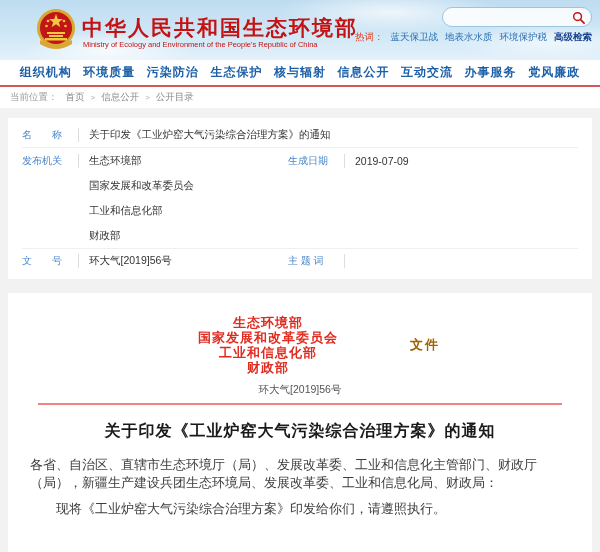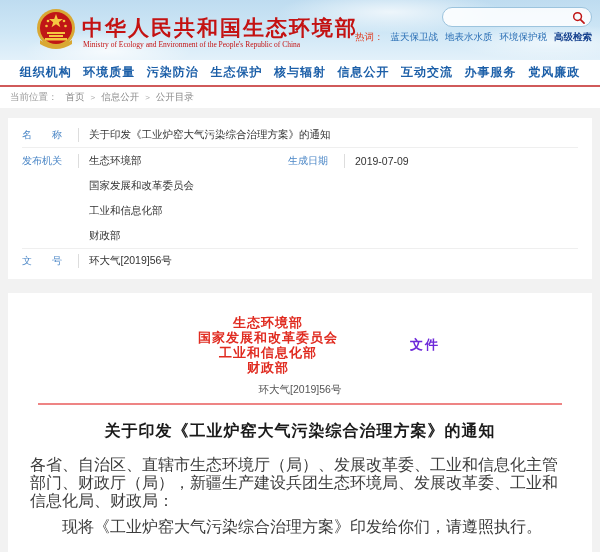--- a/index.html
+++ b/index.html
@@ -16,21 +16,21 @@
       radial-gradient(ellipse 160px 30px at 65% 20%, rgba(255,255,255,.7), rgba(255,255,255,0) 70%),
       radial-gradient(ellipse 140px 26px at 92% 70%, rgba(255,255,255,.6), rgba(255,255,255,0) 70%),
       linear-gradient(180deg,#bedcf0 0%,#cfe7f6 55%,#e3f1fa 100%);
   }
   .emblem { position:absolute; left:36px; top:6px; width:40px; height:46px; }
   .site-title {
     position:absolute; left:82px; top:14px; color:#c41212; font-weight:bold;
     font-size:21px; letter-spacing:2px; white-space:nowrap;
   }
   .site-subtitle {
-    position:absolute; left:83px; top:40px; color:#c41212; font-size:7.5px; white-space:nowrap;font-family:Liberation Serif, serif;
+    position:absolute; left:83px; top:40px; color:#c41212; font-size:7.5px; white-space:nowrap;
   }
   .search-box {
     position:absolute; right:8px; top:7px; width:150px; height:20px;
     background:rgba(255,255,255,.85); border:1px solid #9cc4de; border-radius:11px;
     display:flex; align-items:center; padding:0 6px 0 10px;
   }
   .search-box input {
     flex:1; border:none; outline:none; background:transparent; font-size:10px; color:#333; min-width:0;
   }
   .hotwords {
@@ -78,29 +78,29 @@
     margin:14px 8px 0 8px; background:#fff; padding:22px 22px 30px 22px;
     min-height:230px; position:relative;
   }
   .doc-head { position:relative; }
   .doc-agencies { text-align:center; padding-right:64px; }
   .doc-agency {
     color:#e02b20; font-weight:bold; font-size:13px; line-height:15px; letter-spacing:1px;
   }
   .doc-type {
     position:absolute; right:130px; top:50%; transform:translateY(-50%);
-    color:#6d28d9; font-weight:bold; font-size:13px; letter-spacing:2px;
+    color:#a16207; font-weight:bold; font-size:13px; letter-spacing:2px;
   }
   .doc-number { text-align:center; font-size:10.5px; color:#555; margin-top:8px; }
   .doc-redline { border:none; border-top:2px solid #ee8484; margin:6px 8px 0 8px; }
   .doc-title {
     text-align:center; font-size:16px; font-weight:bold; color:#1a1a1a;
     margin-top:16px; letter-spacing:1px;
   }
-  .doc-body { margin-top:14px; font-size:16px; color:#3c3c3c; line-height:18px; }
+  .doc-body { margin-top:14px; font-size:13px; color:#3c3c3c; line-height:18px; }
   .doc-body p { margin-bottom:8px; }
   .p-salutation { }
   .p-body { text-indent:2em; }
   .p-attach { text-indent:1.2em; }
 </style>
 </head>
 <body>
 
 <div class="header">
   <svg class="emblem" viewBox="0 0 40 46">
@@ -194,20 +194,25 @@
     <span class="meta-div hidden"></span>
     <span class="meta-value">财政部</span>
   </div>
 
   <div class="meta-row bordered-top">
     <div class="meta-pair">
       <span class="meta-label">文　　号</span>
       <span class="meta-div"></span>
       <span class="meta-value">环大气[2019]56号</span>
     </div>
+    <div class="meta-pair second">
+      <span class="meta-label">主 题 词</span>
+      <span class="meta-div"></span>
+      <span class="meta-value"></span>
+    </div>
   </div>
 </div>
 
 <div class="doc-card">
   <div class="doc-head">
     <div class="doc-agencies">
       <div class="doc-agency">生态环境部</div>
       <div class="doc-agency">国家发展和改革委员会</div>
       <div class="doc-agency">工业和信息化部</div>
       <div class="doc-agency">财政部</div>

